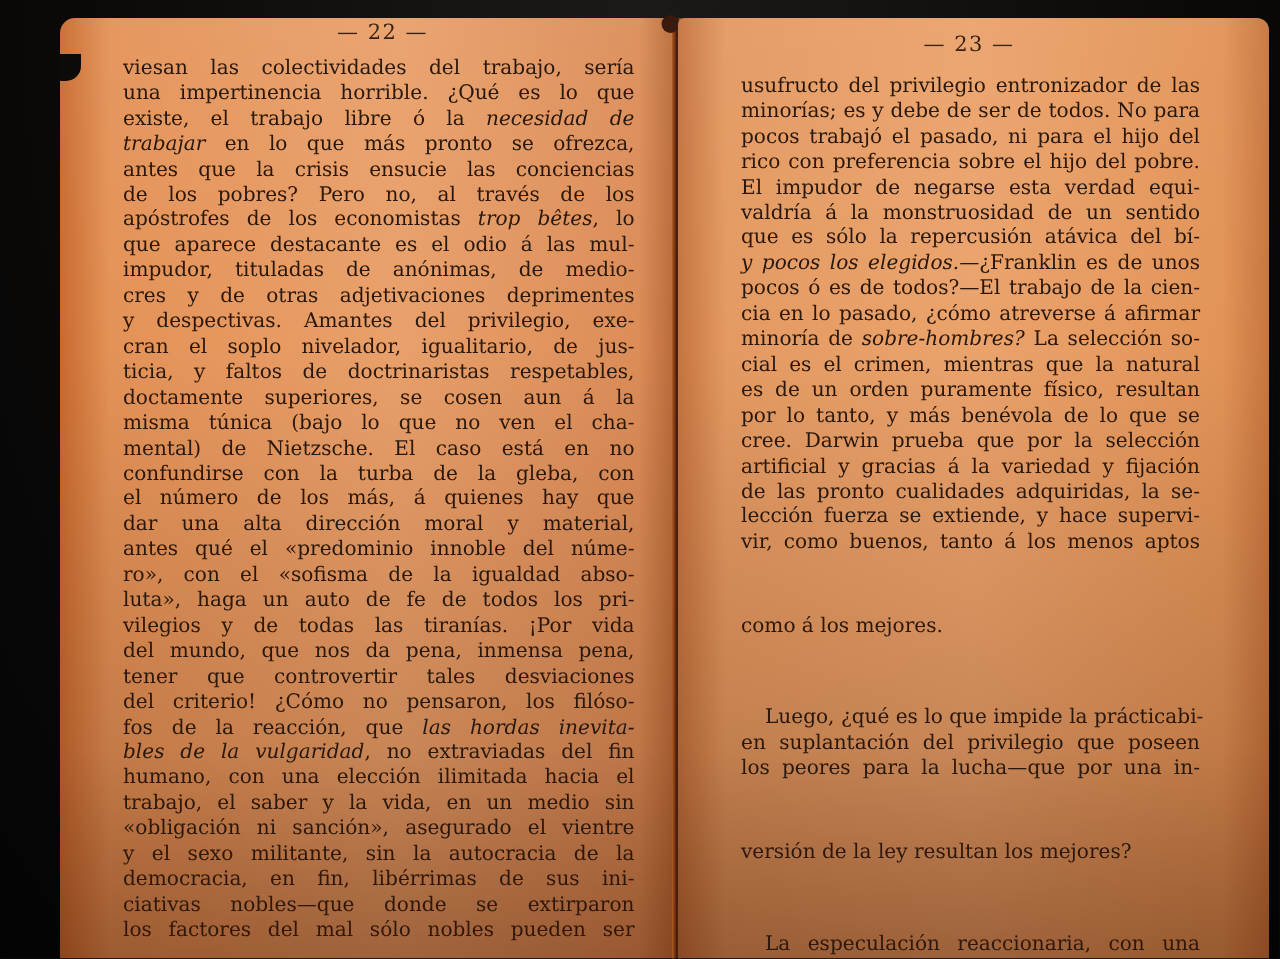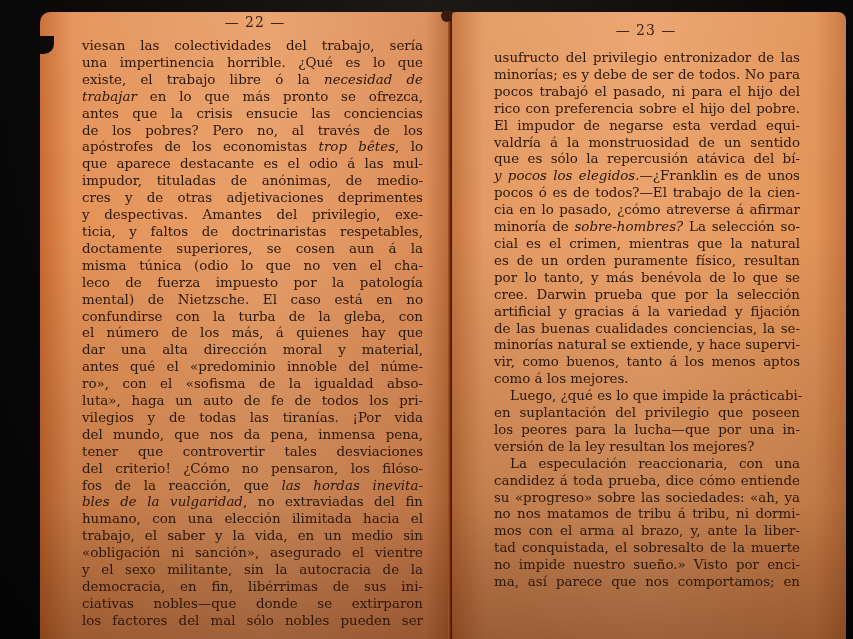--- a/index.html
+++ b/index.html
@@ -50,22 +50,22 @@
   .page-left .folio { top: 2px; padding-left: 20px; }
   .page-right .folio { top: 10px; padding-right: 6px; }
   .text {
     position: absolute;
     font-size: 13.4px; line-height: 16.9px;
     text-align: justify;
   }
   .page-left .text { left: 42px; top: 26px; width: 341px; }
   .page-right .text { left: 42px; top: 38px; width: 306px; }
   .line { display: block; white-space: nowrap; text-align-last: justify; }
-  .line.last { text-align-last: left; }
-  .line.indent { padding-left: 16px; }
+  .line.last { text-align-last: left; margin-top: 39px; }
+  .line.indent { padding-left: 16px; margin-top: 44px; }
   em { }
   .shade-bottom {
     position: absolute; left: 0; right: 0; bottom: 0; height: 140px;
     background: linear-gradient(180deg, rgba(0,0,0,0) 0%, rgba(70,20,0,0.22) 100%);
     pointer-events: none;
   }
 </style>
 </head>
 <body>
 
@@ -78,24 +78,24 @@
       <span class="line"><span>una impertinencia horrible. ¿Qué es lo que</span></span>
       <span class="line"><span>existe, el trabajo libre ó la </span><em>necesidad de</em></span>
       <span class="line"><em>trabajar</em><span> en lo que más pronto se ofrezca,</span></span>
       <span class="line"><span>antes que la crisis ensucie las conciencias</span></span>
       <span class="line"><span>de los pobres? Pero no, al través de los</span></span>
       <span class="line"><span>apóstrofes de los economistas </span><em>trop bêtes</em><span>, lo</span></span>
       <span class="line"><span>que aparece destacante es el odio á las mul-</span></span>
       <span class="line"><span>impudor, tituladas de anónimas, de medio-</span></span>
       <span class="line"><span>cres y de otras adjetivaciones deprimentes</span></span>
       <span class="line"><span>y despectivas. Amantes del privilegio, exe-</span></span>
+      <span class="line"><span>cran el soplo nivelador, igualitario, de jus-</span></span>
       <span class="line"><span>ticia, y faltos de doctrinaristas respetables,</span></span>
       <span class="line"><span>doctamente superiores, se cosen aun á la</span></span>
-      <span class="line"><span>misma túnica (odio lo que no ven el cha-</span></span>
-      <span class="line"><span>leco de fuerza impuesto por la patología</span></span>
+      <span class="line"><span>misma túnica (bajo lo que no ven el cha-</span></span>
       <span class="line"><span>mental) de Nietzsche. El caso está en no</span></span>
       <span class="line"><span>confundirse con la turba de la gleba, con</span></span>
       <span class="line"><span>el número de los más, á quienes hay que</span></span>
       <span class="line"><span>dar una alta dirección moral y material,</span></span>
       <span class="line"><span>antes qué el «predominio innoble del núme-</span></span>
       <span class="line"><span>ro», con el «sofisma de la igualdad abso-</span></span>
       <span class="line"><span>luta», haga un auto de fe de todos los pri-</span></span>
       <span class="line"><span>vilegios y de todas las tiranías. ¡Por vida</span></span>
       <span class="line"><span>del mundo, que nos da pena, inmensa pena,</span></span>
       <span class="line"><span>tener que controvertir tales desviaciones</span></span>
@@ -128,22 +128,22 @@
       <span class="line"><span>que es sólo la repercusión atávica del bí-</span></span>
       <span class="line"><em>y pocos los elegidos.</em><span>—¿Franklin es de unos</span></span>
       <span class="line"><span>pocos ó es de todos?—El trabajo de la cien-</span></span>
       <span class="line"><span>cia en lo pasado, ¿cómo atreverse á afirmar</span></span>
       <span class="line"><span>minoría de </span><em>sobre-hombres?</em><span> La selección so-</span></span>
       <span class="line"><span>cial es el crimen, mientras que la natural</span></span>
       <span class="line"><span>es de un orden puramente físico, resultan</span></span>
       <span class="line"><span>por lo tanto, y más benévola de lo que se</span></span>
       <span class="line"><span>cree. Darwin prueba que por la selección</span></span>
       <span class="line"><span>artificial y gracias á la variedad y fijación</span></span>
-      <span class="line"><span>de las buenas cualidades conciencias, la se-</span></span>
-      <span class="line"><span>minorías natural se extiende, y hace supervi-</span></span>
+      <span class="line"><span>de las pronto cualidades adquiridas, la se-</span></span>
+      <span class="line"><span>lección fuerza se extiende, y hace supervi-</span></span>
       <span class="line"><span>vir, como buenos, tanto á los menos aptos</span></span>
       <span class="line last"><span>como á los mejores.</span></span>
       <span class="line indent"><span>Luego, ¿qué es lo que impide la prácticabi-</span></span>
       <span class="line"><span>en suplantación del privilegio que poseen</span></span>
       <span class="line"><span>los peores para la lucha—que por una in-</span></span>
       <span class="line last"><span>versión de la ley resultan los mejores?</span></span>
       <span class="line indent"><span>La especulación reaccionaria, con una</span></span>
       <span class="line"><span>candidez á toda prueba, dice cómo entiende</span></span>
       <span class="line"><span>su «progreso» sobre las sociedades: «ah, ya</span></span>
       <span class="line"><span>no nos matamos de tribu á tribu, ni dormi-</span></span>

